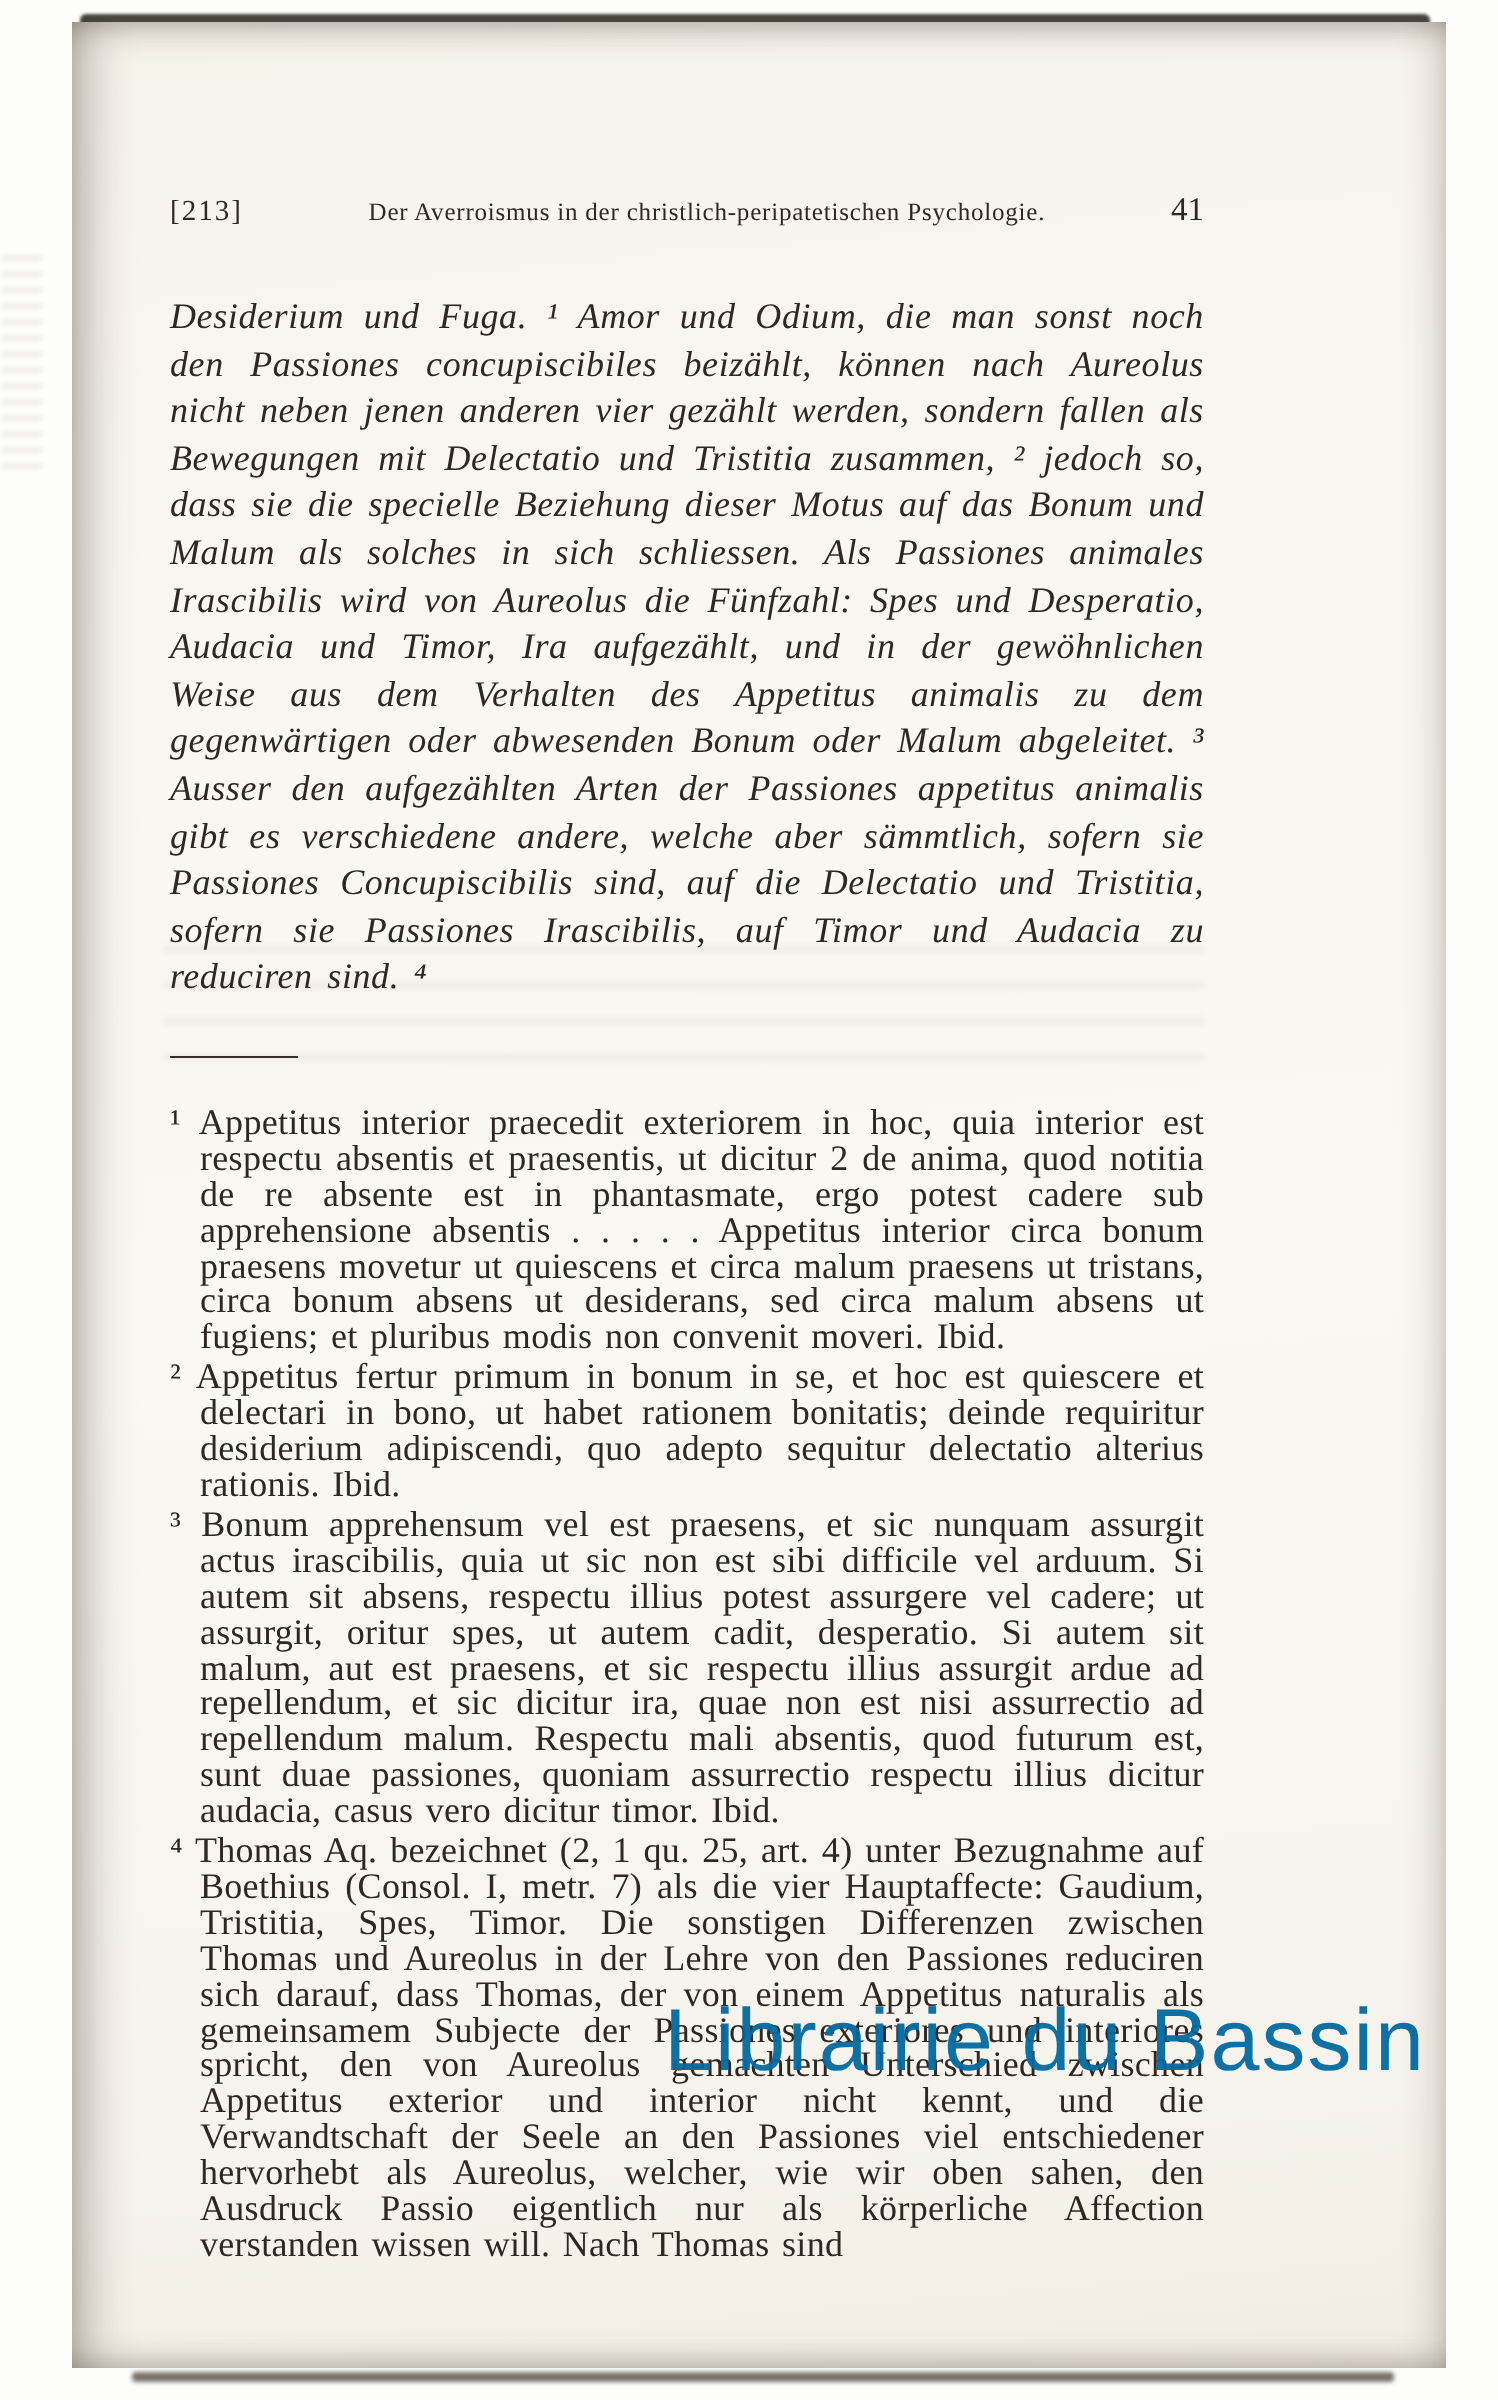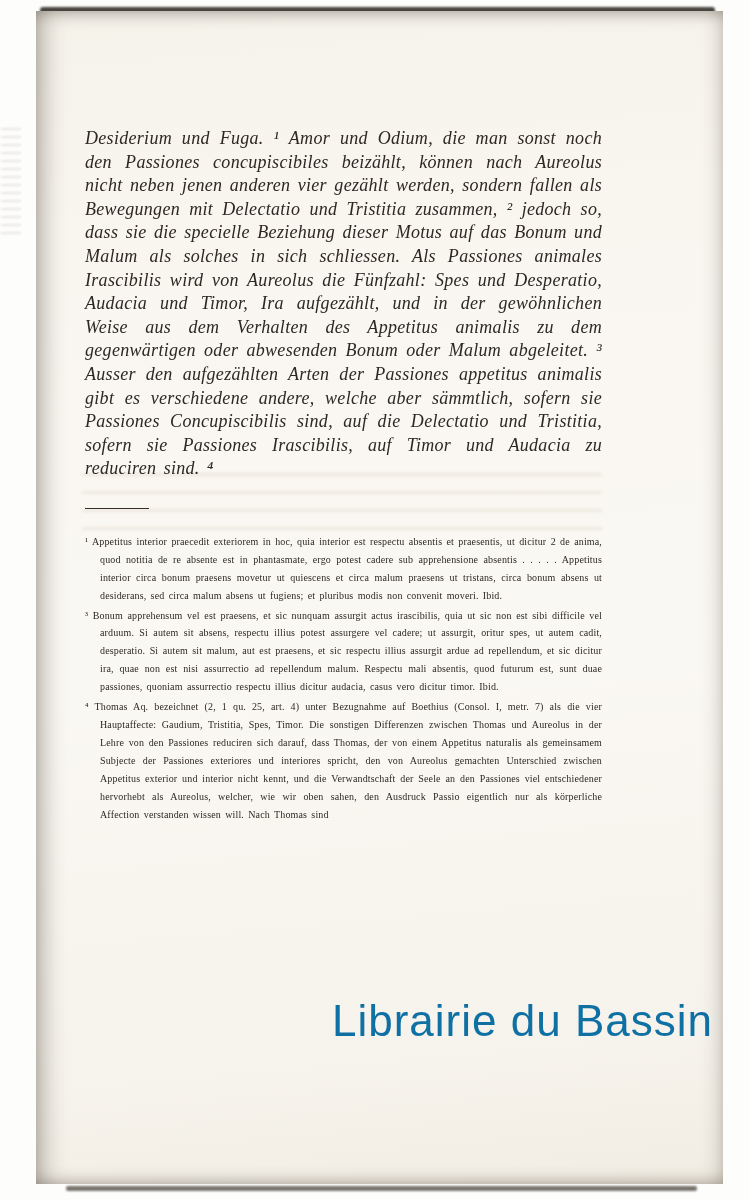--- a/index.html
+++ b/index.html
@@ -65,21 +65,21 @@
     text-align:justify;
     letter-spacing:.3px; word-spacing:2.5px;font-style:italic;
   }
 
   .fn-rule {
     width:64px; border:0; border-top:1.6px solid #37302a;
     margin:27px 0 24px 0;
   }
 
   .footnotes {
-    font-size:10px; line-height:17.9px;
+    font-size:18px; line-height:17.9px;
     text-align:justify;
     letter-spacing:.15px; word-spacing:1.6px;
   }
   .footnote { padding-left:15px; text-indent:-15px; margin-bottom:2px; }
 
   .watermark {
     position:absolute; left:332px; top:996px; z-index:6;
     font-family:"Liberation Sans", sans-serif;
     font-size:44px; letter-spacing:1px; font-weight:400;
     opacity:.95; white-space:nowrap;
@@ -91,27 +91,33 @@
 <div class="scan">
 
   <div class="book-edge-top"></div>
   <div class="bleed-left"></div>
 
   <div class="page">
     <div class="bleed-mid"></div>
 
     <div class="content">
 
+      <div class="header">
+        <span class="margin-number">[213]</span>
+        <span class="running-title">Der Averroismus in der christlich-peripatetischen Psychologie.</span>
+        <span class="page-number">41</span>
+      </div>
 
       <p class="body-text">Desiderium und Fuga. ¹ Amor und Odium, die man sonst noch den Passiones concupiscibiles beizählt, können nach Aureolus nicht neben jenen anderen vier gezählt werden, sondern fallen als Bewegungen mit Delectatio und Tristitia zusammen, ² jedoch so, dass sie die specielle Beziehung dieser Motus auf das Bonum und Malum als solches in sich schliessen. Als Passiones animales Irascibilis wird von Aureolus die Fünfzahl: Spes und Desperatio, Audacia und Timor, Ira aufgezählt, und in der gewöhnlichen Weise aus dem Verhalten des Appetitus animalis zu dem gegenwärtigen oder abwesenden Bonum oder Malum abgeleitet. ³ Ausser den aufgezählten Arten der Passiones appetitus animalis gibt es verschiedene andere, welche aber sämmtlich, sofern sie Passiones Concupiscibilis sind, auf die Delectatio und Tristitia, sofern sie Passiones Irascibilis, auf Timor und Audacia zu reduciren sind. ⁴</p>
 
       <hr class="fn-rule">
 
       <div class="footnotes">
         <p class="footnote">¹ Appetitus interior praecedit exteriorem in hoc, quia interior est respectu absentis et praesentis, ut dicitur 2 de anima, quod notitia de re absente est in phantasmate, ergo potest cadere sub apprehensione absentis . . . . .  Appetitus interior circa bonum praesens movetur ut quiescens et circa malum praesens ut tristans, circa bonum absens ut desiderans, sed circa malum absens ut fugiens; et pluribus modis non convenit moveri.  Ibid.</p>
+        <p class="footnote">² Appetitus fertur primum in bonum in se, et hoc est quiescere et delectari in bono, ut habet rationem bonitatis; deinde requiritur desiderium adipiscendi, quo adepto sequitur delectatio alterius rationis.  Ibid.</p>
         <p class="footnote">³ Bonum apprehensum vel est praesens, et sic nunquam assurgit actus irascibilis, quia ut sic non est sibi difficile vel arduum.  Si autem sit absens, respectu illius potest assurgere vel cadere; ut assurgit, oritur spes, ut autem cadit, desperatio.  Si autem sit malum, aut est praesens, et sic respectu illius assurgit ardue ad repellendum, et sic dicitur ira, quae non est nisi assurrectio ad repellendum malum.  Respectu mali absentis, quod futurum est, sunt duae passiones, quoniam assurrectio respectu illius dicitur audacia, casus vero dicitur timor.  Ibid.</p>
         <p class="footnote">⁴ Thomas Aq. bezeichnet (2, 1 qu. 25, art. 4) unter Bezugnahme auf Boethius (Consol. I, metr. 7) als die vier Hauptaffecte: Gaudium, Tristitia, Spes, Timor.  Die sonstigen Differenzen zwischen Thomas und Aureolus in der Lehre von den Passiones reduciren sich darauf, dass Thomas, der von einem Appetitus naturalis als gemeinsamem Subjecte der Passiones exteriores und interiores spricht, den von Aureolus gemachten Unterschied zwischen Appetitus exterior und interior nicht kennt, und die Verwandtschaft der Seele an den Passiones viel entschiedener hervorhebt als Aureolus, welcher, wie wir oben sahen, den Ausdruck Passio eigentlich nur als körperliche Affection verstanden wissen will.  Nach Thomas sind</p>
       </div>
 
     </div>
   </div>
 
   <div class="watermark" style="color: #0369a1;">Librairie du Bassin</div>
 
   <div class="book-edge-bottom"></div>

